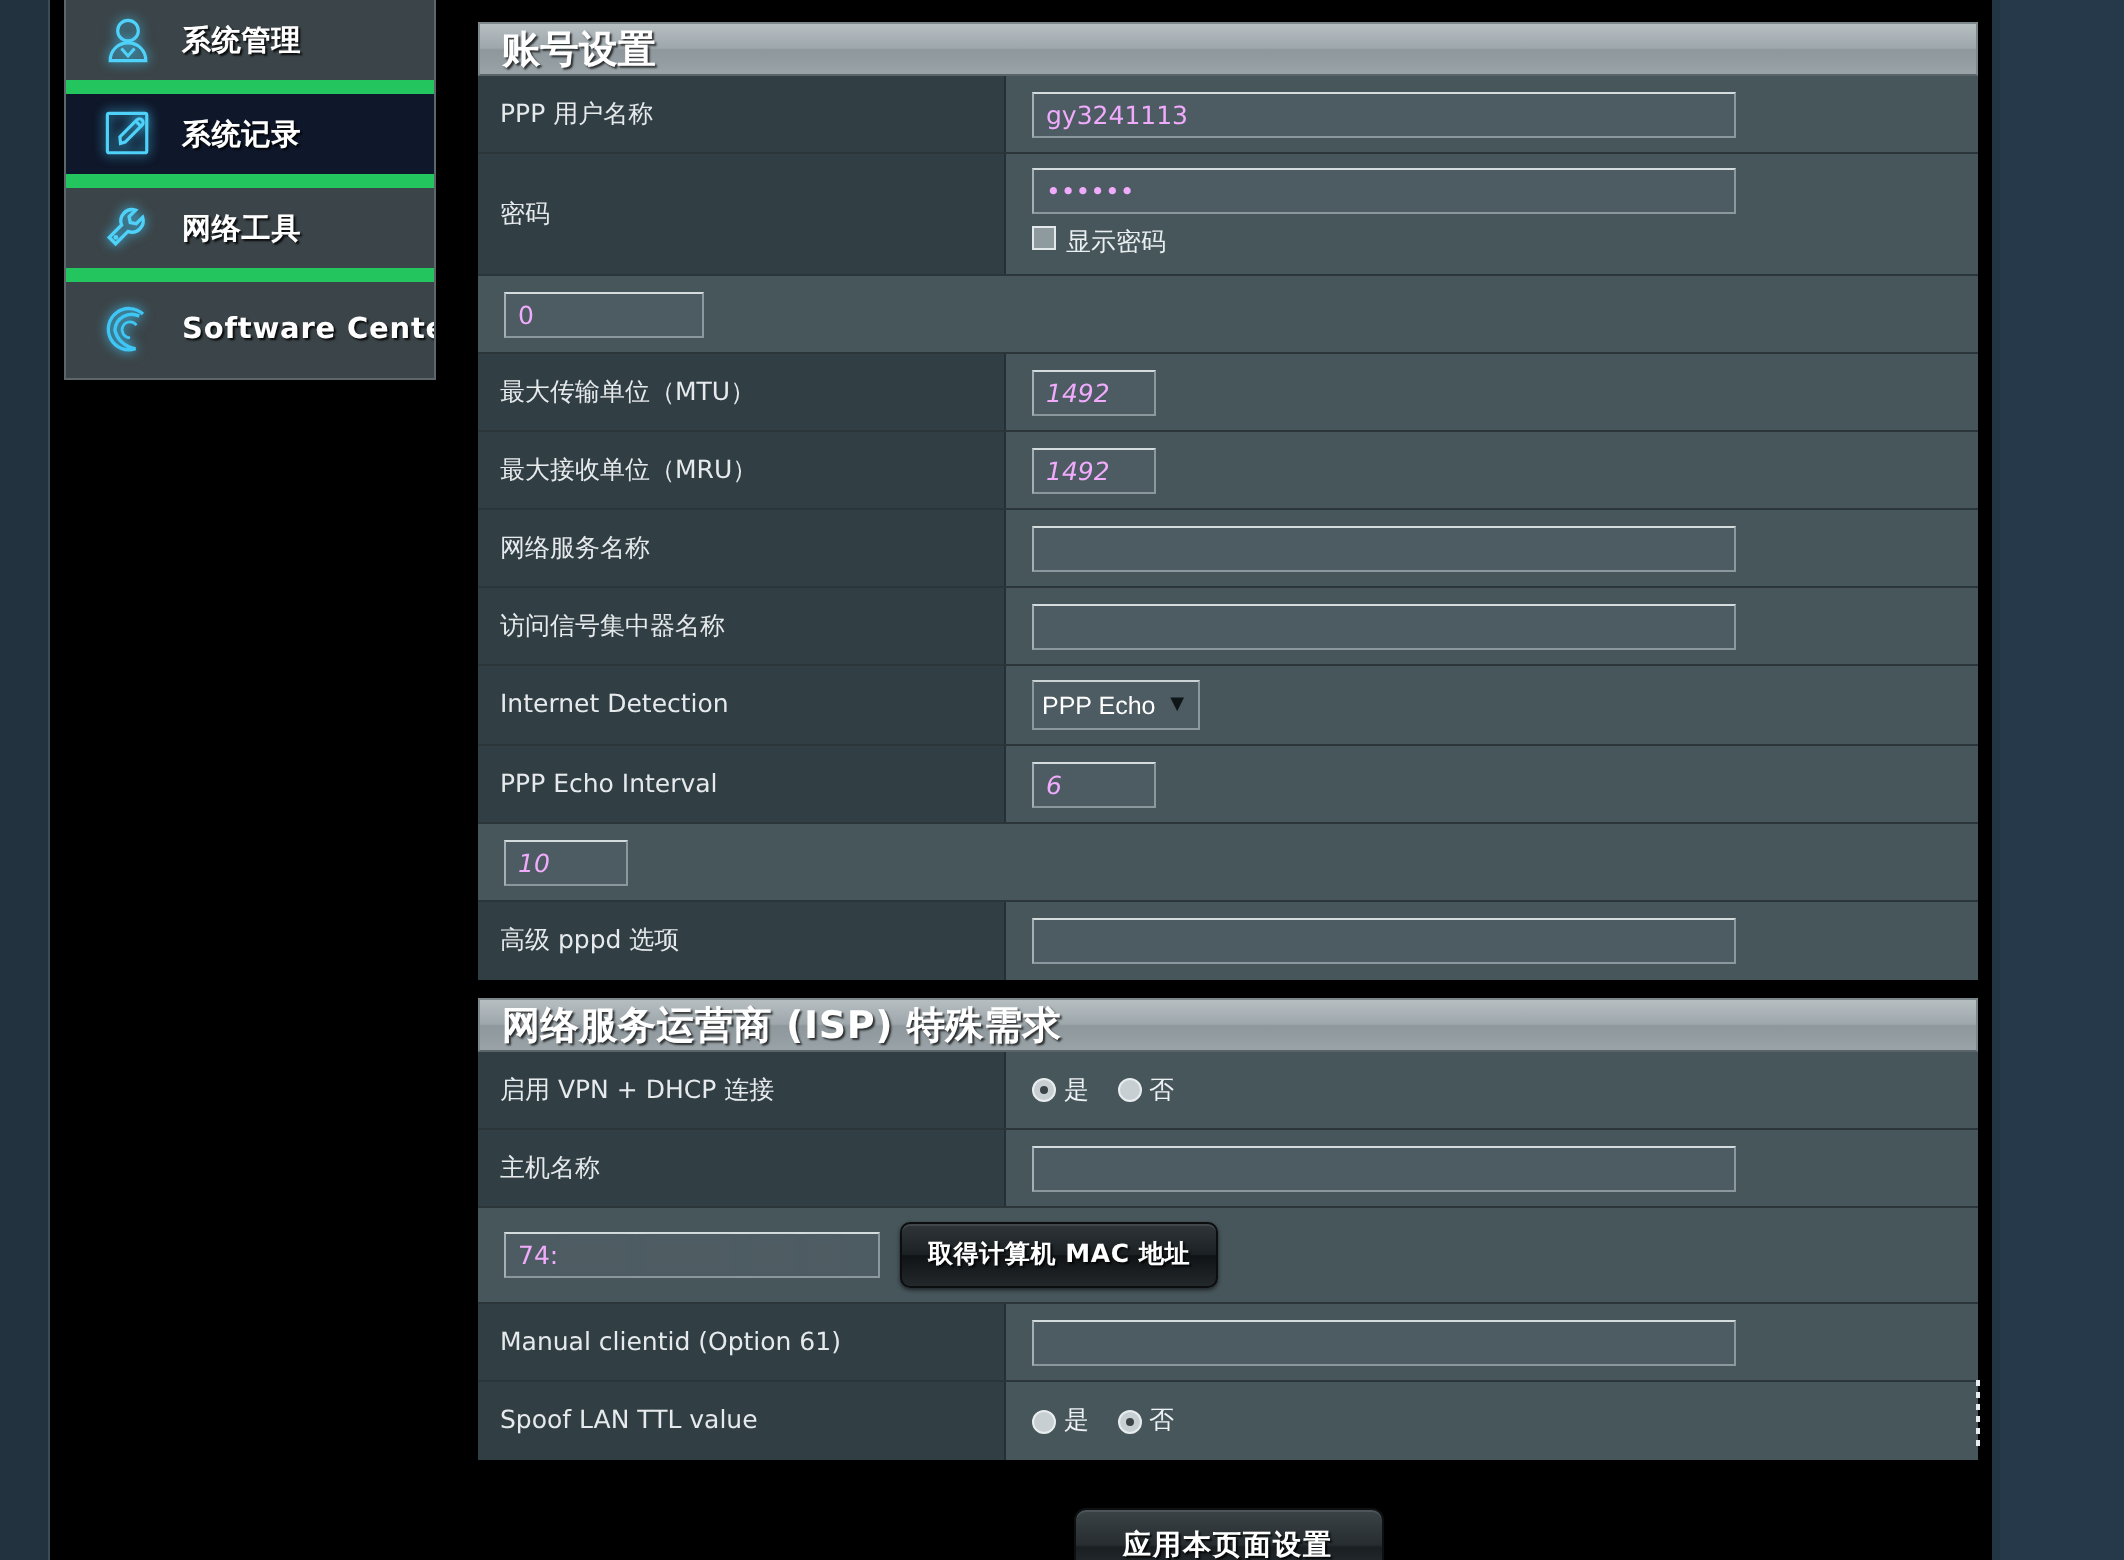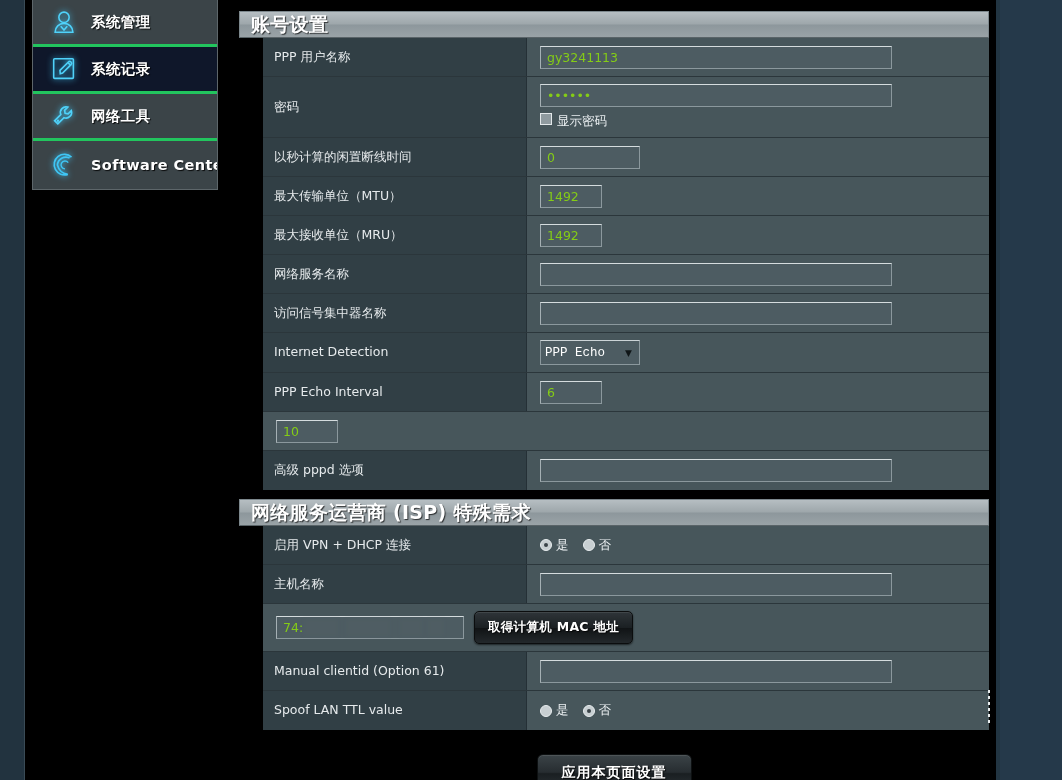--- a/index.html
+++ b/index.html
@@ -42,21 +42,21 @@
     background: #3b4448;
     border: 1px solid #5d666a;
     border-top: none;
     overflow: hidden;
   }
   .nav-item {
     position: relative;
     height: 47px;
     display: flex; align-items: center;
     padding-left: 14px;
-    border-bottom: 3px solid #22c55e;
+    border-bottom: 7px solid #22c55e;
     background: #3b4448;
     cursor: pointer;
   }
   .nav-item:last-child { border-bottom: none; }
   .nav-item.active { background: #0f172a; }
   .nav-icon {
     width: 34px; height: 34px;
     display: flex; align-items: center; justify-content: center;
     flex: 0 0 34px;
   }
@@ -91,21 +91,20 @@
     font-weight: bold;
     text-shadow: 1px 1px 1px rgba(0,0,0,.7);
     letter-spacing: .3px;
   }
 
   .row {
     display: flex;
     min-height: 39px;
     border-bottom: 1px solid #2b363b;
     background: #47565b;
-    margin-left: 24px;
   }
   .row:last-child { border-bottom: none; }
 
   .cell-label {
     width: 264px;
     flex: 0 0 264px;
     background: #313f45;
     border-right: 1px solid #253036;
     display: flex; align-items: center;
     padding: 7px 10px 7px 11px;
@@ -122,42 +121,42 @@
   }
   .row.tall { min-height: 52px; }
   .row.tall .cell-value { flex-direction: column; align-items: flex-start; gap: 6px; }
 
   
   .txt {
     background: #4d5c62;
     border: 1px solid #8b989d;
     border-top-color: #d5dcde;
     border-left-color: #a5b0b4;
-    color: #84cc16;
+    color: #f0abfc;
     font-size: 12.5px;
     font-family: "DejaVu Sans", "Liberation Sans", sans-serif;
     height: 23px;
     padding: 0 6px;
     outline: none;
   }
   .txt.wide { width: 352px; }
   .txt.mid  { width: 100px; }
-  .txt.narrow { width: 62px; }
+  .txt.narrow { width: 62px; font-style: italic; }
   .txt.mac  { width: 188px; }
   .txt::placeholder { color: #9fb0b6; }
 
   select.sel {
     background: #4d5c62;
     border: 1px solid #8b989d;
     border-top-color: #cbd3d6;
     color: #ffffff;
     font-size: 12.5px;
-    font-family: Liberation Mono, monospace;
+    font-family: Liberation Sans, sans-serif;
     height: 25px;
-    width: 100px;
+    width: 84px;
     padding: 0 4px;
     outline: none;
     -webkit-appearance: none; appearance: none;
   }
   .sel-wrap { position: relative; display: inline-block; }
   .sel-arrow {
     position: absolute; right: 8px; top: 50%;
     transform: translateY(-50%);
     pointer-events: none;
     color: #101618; font-size: 9px; line-height: 1;
@@ -313,21 +312,20 @@
         <div class="cell-value">
           <input class="txt wide" type="text" value="••••••" style="">
           <span class="chk-wrap">
             <span class="chk"></span>
             <span class="chk-label">显示密码</span>
           </span>
         </div>
       </div>
 
       <div class="row">
-        <div class="cell-label">以秒计算的闲置断线时间</div>
         <div class="cell-value">
           <input class="txt mid" type="text" value="0" style="">
         </div>
       </div>
 
       <div class="row">
         <div class="cell-label">最大传输单位（MTU）</div>
         <div class="cell-value">
           <input class="txt narrow" type="text" value="1492" style="">
         </div>

